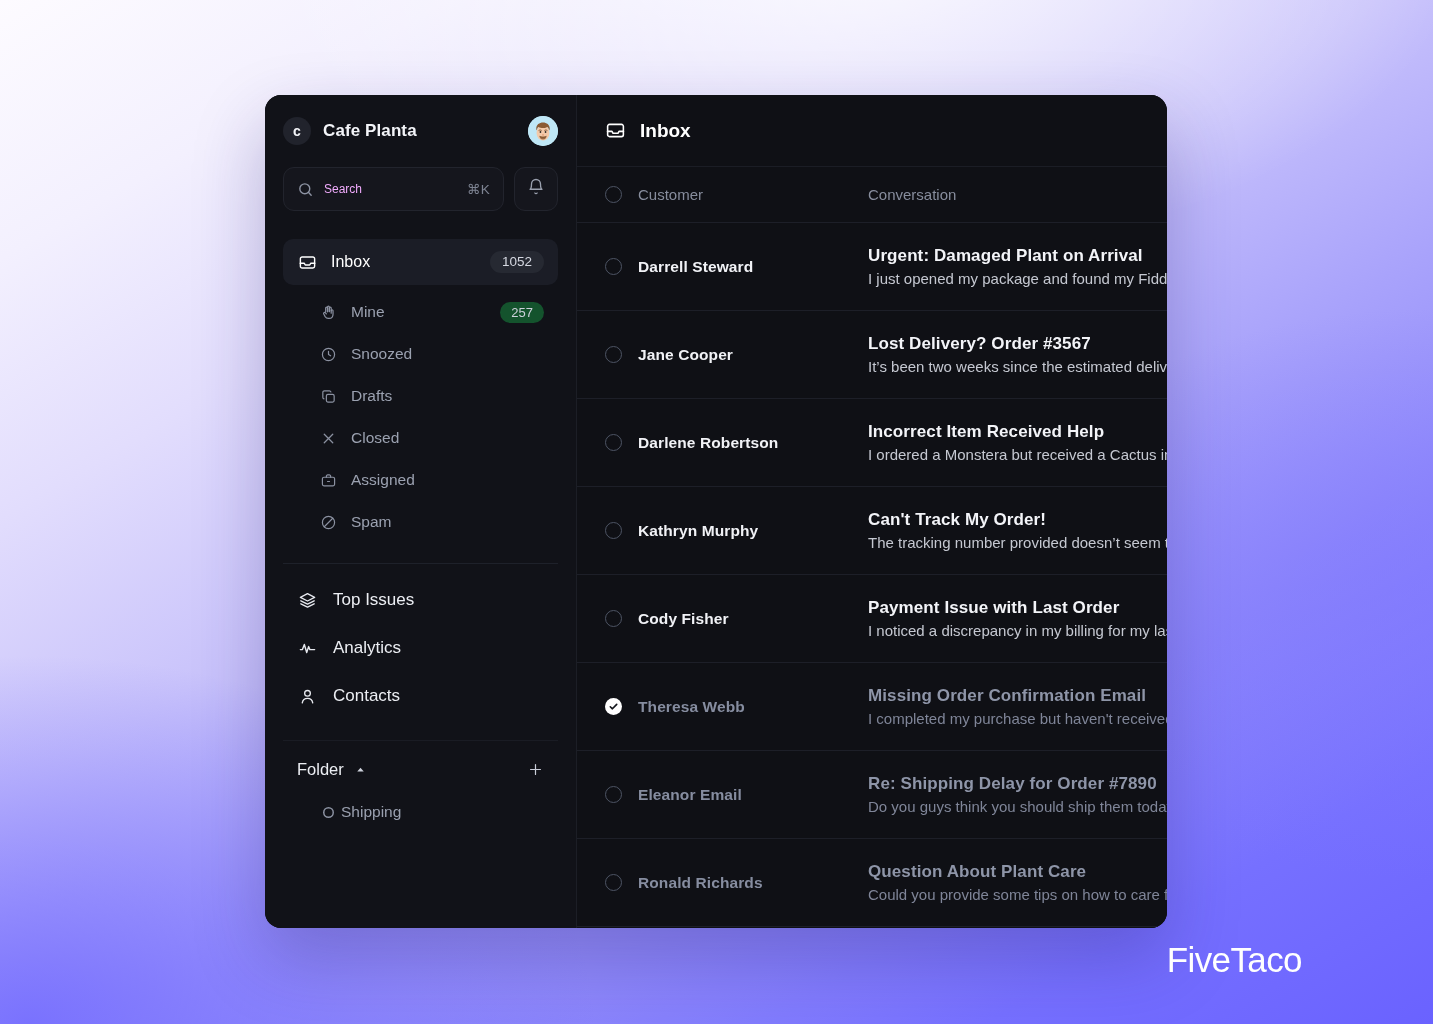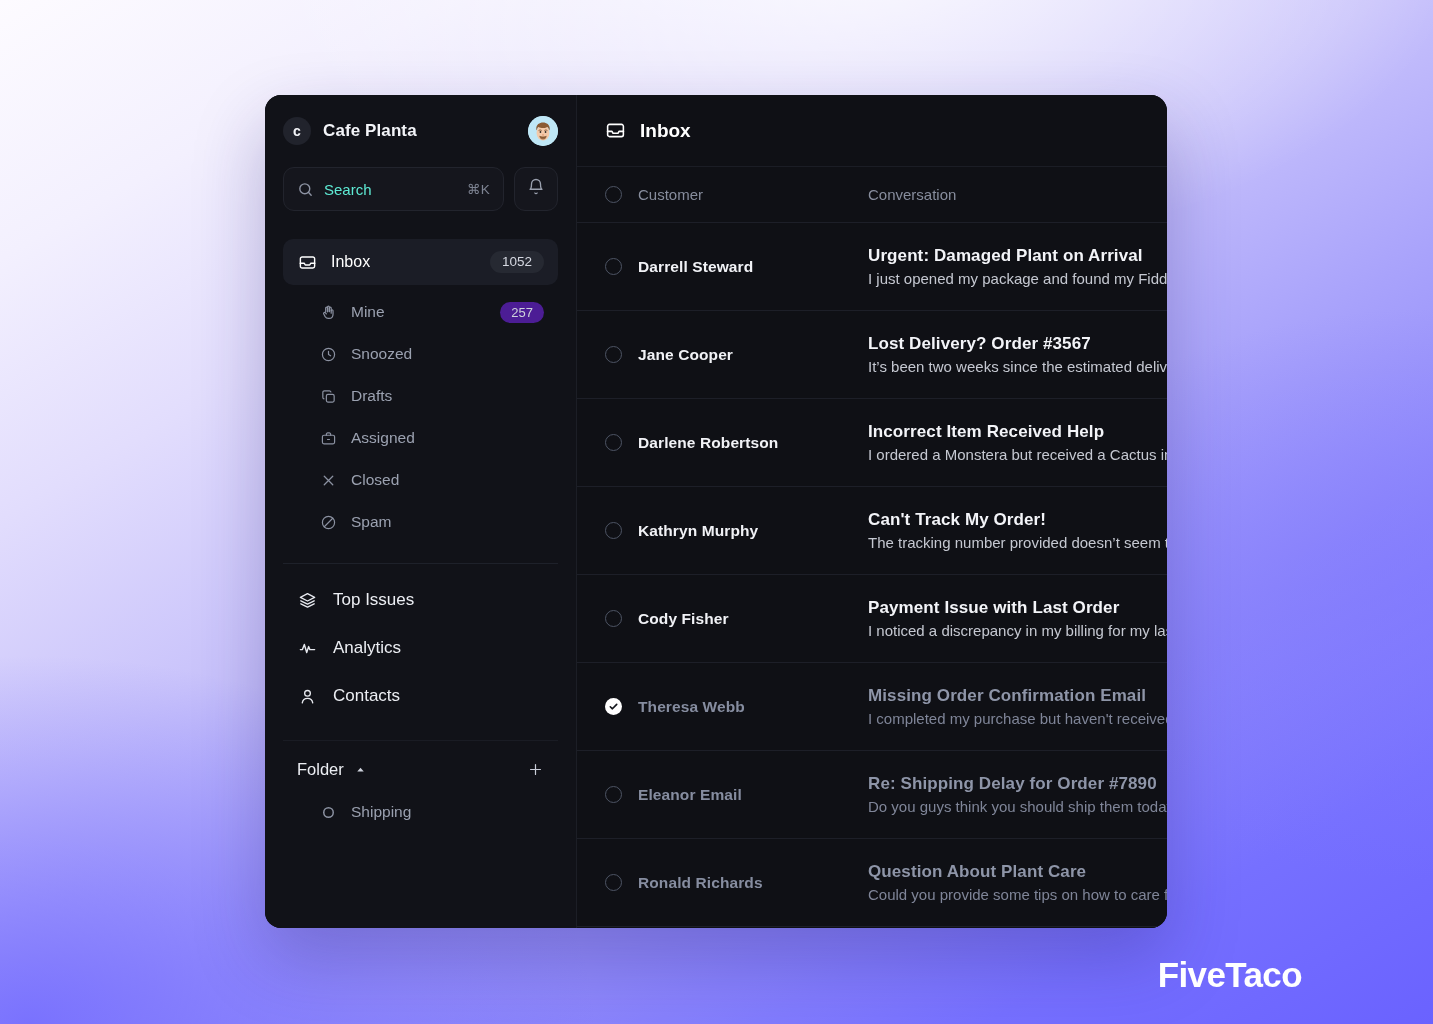--- a/index.html
+++ b/index.html
@@ -82,21 +82,21 @@
   }
   .search-box {
     flex: 1; height: 44px;
     background: #15161d;
     border: 1px solid #22242d;
     border-radius: 11px;
     display: flex; align-items: center;
     padding: 0 13px; gap: 10px;
   }
   .search-box .si { color: #8d93a3; display: flex; }
-  .search-ph { flex: 1; color: #5eead4; font-size: 15px; }
+  .search-ph { flex: 1; color: #f0abfc; font-size: 12px; }
   .search-kbd { color: #7d8392; font-size: 13.5px; letter-spacing: .3px; }
   .bell-btn {
     width: 44px; height: 44px;
     background: #15161d;
     border: 1px solid #22242d;
     border-radius: 11px;
     display: flex; align-items: center; justify-content: center;
     color: #9aa0ae;
   }
 
@@ -125,21 +125,21 @@
   .sub-item {
     height: 42px;
     display: flex; align-items: center; gap: 14px;
     padding: 0 14px 0 36px;
     color: #9ba1b0;
     font-size: 15.5px;
     border-radius: 10px;
   }
   .sub-item .ico { display: flex; width: 18px; justify-content: center; color: #8b91a1; }
   .sub-item .lbl { flex: 1; }
-  .sub-item .badge { background: #4c1d95; color: #cdd1db; font-size: 13px; padding: 4px 11px;}
+  .sub-item .badge { background: #14532d; color: #cdd1db; font-size: 13px; padding: 4px 11px;}
 
   .divider { height: 1px; background: #1e212a; margin: 20px 0 6px 0; }
   .divider.thin { background: #1a1c24; }
 
   .nav-secondary { padding-top: 6px; }
   .nav2-item {
     height: 48px;
     display: flex; align-items: center; gap: 16px;
     padding: 0 14px;
     color: #eceef3;
@@ -152,21 +152,21 @@
     display: flex; align-items: center; gap: 10px;
     padding: 0 14px;
     height: 44px;
     color: #eceef3; font-size: 16.5px;
   }
   .folder-head .caret { color: #cfd3dd; display: flex; }
   .folder-head .sp { flex: 1; }
   .folder-head .plus { color: #c9cdd8; display: flex; }
   .folder-item {
     height: 42px;
-    display: flex; align-items: center; gap: 14px;
+    display: flex; align-items: center; gap: 4px;
     padding: 0 14px 0 36px;
     color: #9aa0af; font-size: 15.5px;
   }
   .folder-item .ico { color: #8b91a1; display: flex; width: 18px; justify-content: center; }
 
   
   .main {
     flex: 1;
     display: flex; flex-direction: column;
     background: #0f1015;
@@ -226,24 +226,24 @@
   .conv-subject { color: #f3f4f8; font-size: 17px; font-weight: 700; white-space: nowrap; letter-spacing: .1px; }
   .conv-preview { color: #c5c8d1; font-size: 15px; white-space: nowrap; margin-top: 4px; }
 
   .row.read .cust-name { color: #868da0; }
   .row.read .conv-subject { color: #8e95a8; }
   .row.read .conv-preview { color: #7f8598; }
 
   
   .watermark {
     position: absolute;
-    right: 131px; bottom: 29px;
+    right: 131px; bottom: 44px;
     color: #ffffff;
     font-size: 35px;
-    font-weight: 700;
+    font-weight: 400;
     letter-spacing: -0.6px;
     margin-top: 25px;
   }
 </style>
 </head>
 <body>
 
 <div class="bg-bloom"></div>
 
 <div class="app-card">
@@ -337,36 +337,36 @@
           <svg width="17" height="17" viewBox="0 0 24 24" fill="none" stroke="currentColor" stroke-width="1.7" stroke-linecap="round" stroke-linejoin="round">
               <rect x="9" y="9" width="11" height="11" rx="2.2"></rect>
               <path d="M5.6 15.4A2.2 2.2 0 014 13.3V6.2A2.2 2.2 0 016.2 4h7.1c.9 0 1.7.6 2.1 1.6"></path>
             </svg>
         </span>
         <span class="lbl">Drafts</span>
       </div>
 
       <div class="sub-item">
         <span class="ico">
+          <svg width="17" height="17" viewBox="0 0 24 24" fill="none" stroke="currentColor" stroke-width="1.8" stroke-linecap="round">
+              <path d="M6 6l12 12M18 6L6 18"></path>
+            </svg>
+        </span>
+        <span class="lbl">Closed</span>
+      </div>
+
+      <div class="sub-item">
+        <span class="ico">
           <svg width="17" height="17" viewBox="0 0 24 24" fill="none" stroke="currentColor" stroke-width="1.7" stroke-linecap="round" stroke-linejoin="round">
               <rect x="3.4" y="7.4" width="17.2" height="12.2" rx="2.2"></rect>
               <path d="M9 7.4V6a1.8 1.8 0 011.8-1.8h2.4A1.8 1.8 0 0115 6v1.4"></path>
               <path d="M10.6 13.4h2.8"></path>
             </svg>
         </span>
         <span class="lbl">Assigned</span>
-      </div>
-
-      <div class="sub-item">
-        <span class="ico">
-          <svg width="17" height="17" viewBox="0 0 24 24" fill="none" stroke="currentColor" stroke-width="1.8" stroke-linecap="round">
-              <path d="M6 6l12 12M18 6L6 18"></path>
-            </svg>
-        </span>
-        <span class="lbl">Closed</span>
       </div>
 
       <div class="sub-item">
         <span class="ico">
           <svg width="17" height="17" viewBox="0 0 24 24" fill="none" stroke="currentColor" stroke-width="1.7" stroke-linecap="round">
               <circle cx="12" cy="12" r="8.6"></circle>
               <path d="M6 18L18 6"></path>
             </svg>
         </span>
         <span class="lbl">Spam</span>

